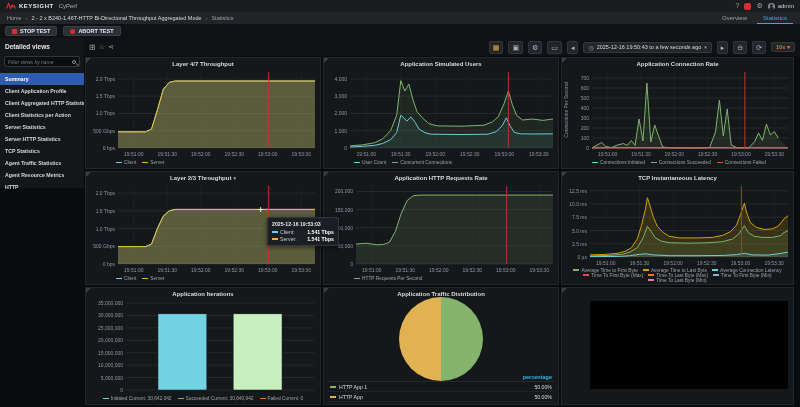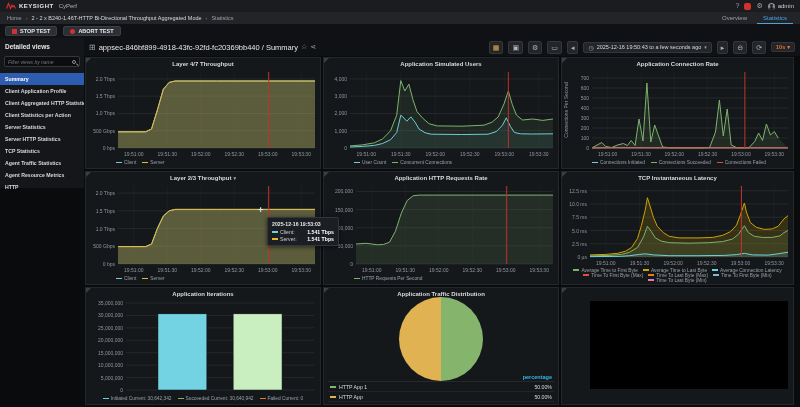--- a/index.html
+++ b/index.html
@@ -148,21 +148,20 @@
       <li>Server HTTP Statistics</li>
       <li>TCP Statistics</li>
       <li>Agent Traffic Statistics</li>
       <li>Agent Resource Metrics</li>
       <li>HTTP</li>
     </ul>
 </div>
 
 <div class="dashhead">
   <span class="grid-ic">⊞</span>
-  <span class="dash-title">appsec-846bf899-4918-43fc-92fd-fc20369bb440 / Summary</span>
   <span class="star-ic">☆</span>
   <span class="share-ic">⋖</span>
   <span class="spacer"></span>
   <span class="tool-ic orange">▦</span>
   <span class="tool-ic">▣</span>
   <span class="tool-ic">⚙</span>
   <span class="tool-ic">▭</span>
   <span class="tool-ic">◂</span>
   <div class="timerange">
     <span class="clock">◷</span>

